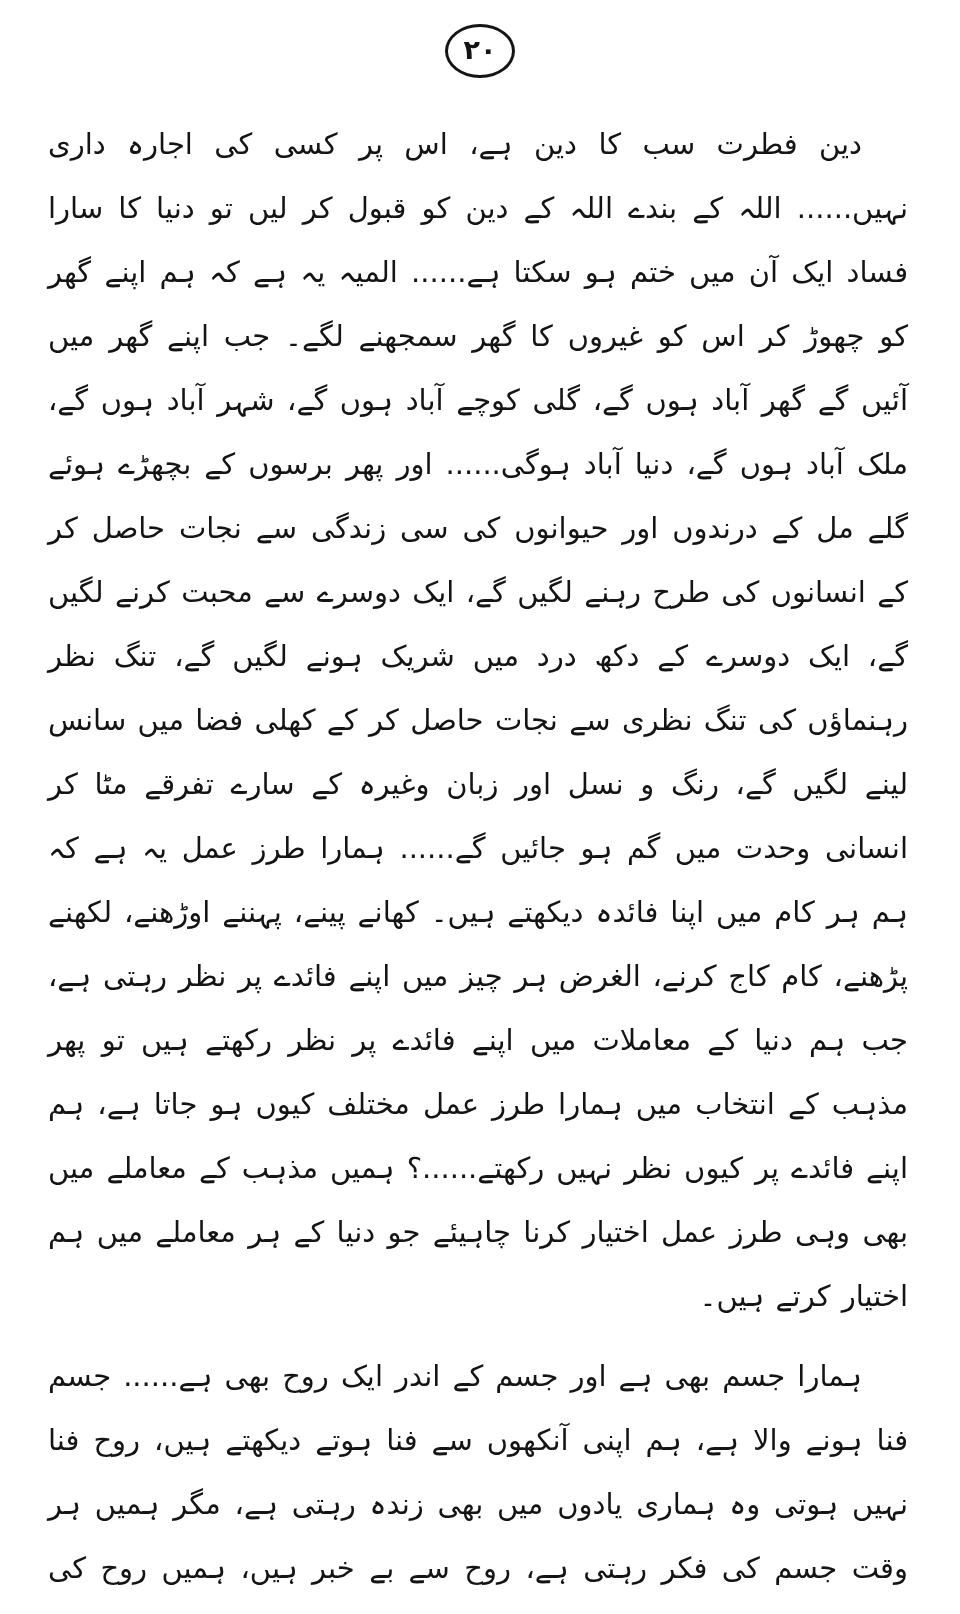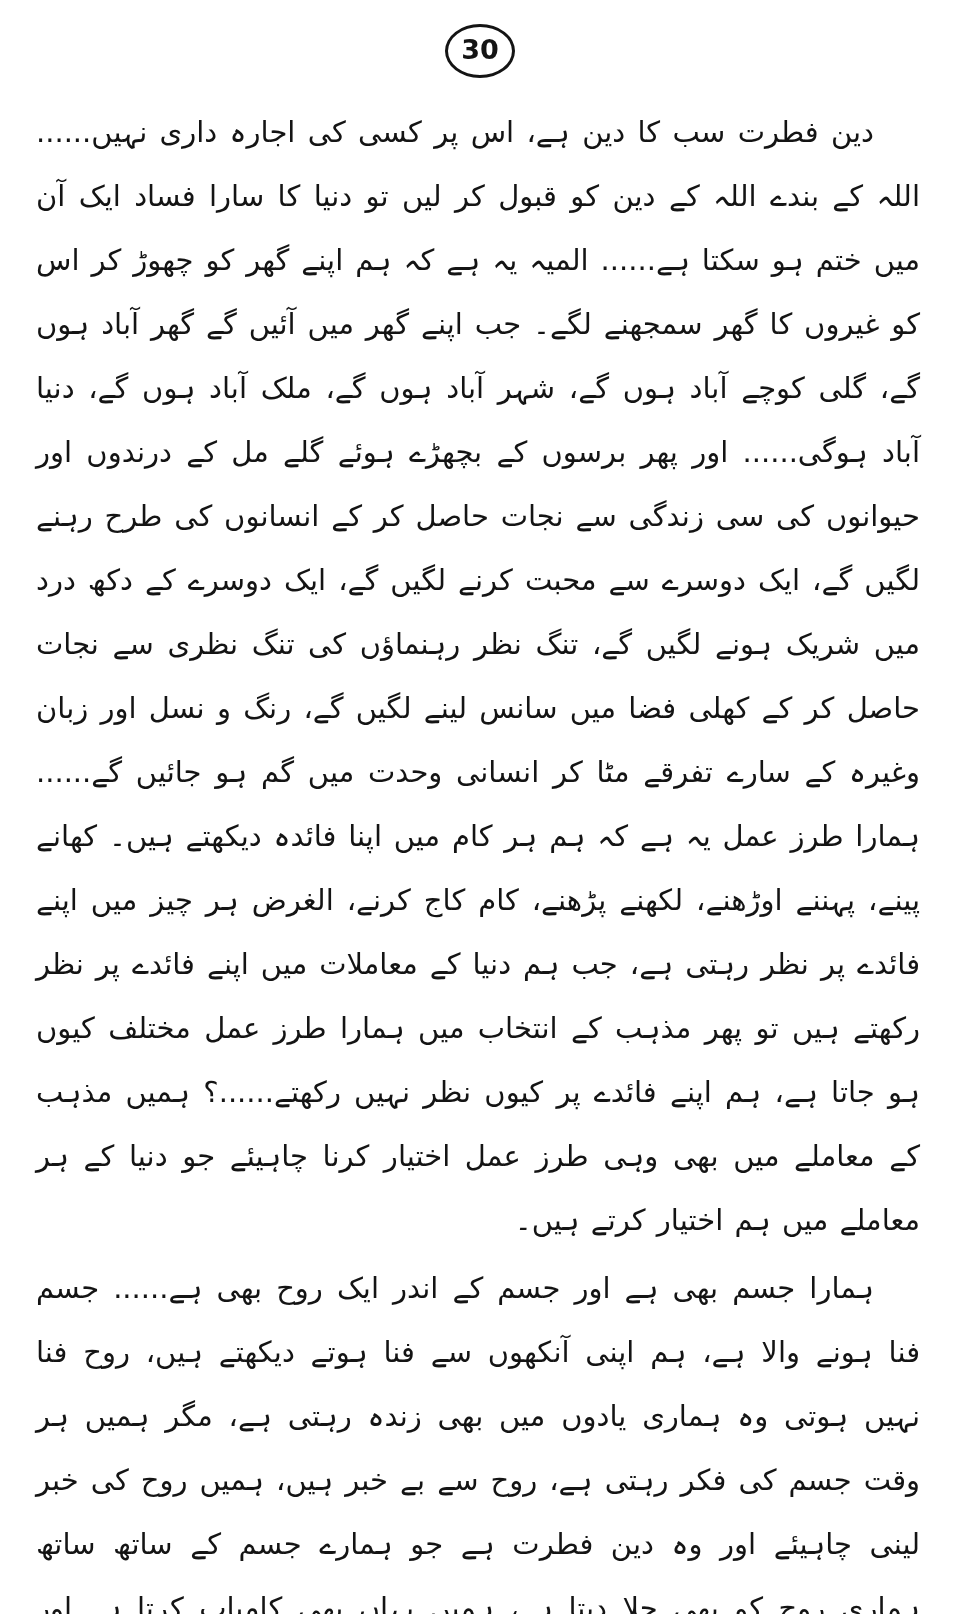--- a/index.html
+++ b/index.html
@@ -41,32 +41,32 @@
     top: 96px;
     right: 36px;
     left: 32px;
     direction: rtl;
     text-align: justify;
     font-size: 29px;
     line-height: 64px;
     letter-spacing: 0.2px;
   }
   .para {
-    margin: 4px;
+    margin: 16px;
     text-indent: 46px;
     word-spacing: 2px;
   }
 </style>
 </head>
 <body>
 
 <div class="page">
 
   <div class="page-number-badge">
-    <span class="page-number">30</span>
+    <span class="page-number">۲۰</span>
   </div>
 
   <div class="doc-body" dir="rtl">
     <p class="para">دین فطرت سب کا دین ہے، اس پر کسی کی اجارہ داری نہیں...... اللہ کے بندے اللہ کے دین کو قبول کر لیں تو دنیا کا سارا فساد ایک آن میں ختم ہو سکتا ہے...... المیہ یہ ہے کہ ہم اپنے گھر کو چھوڑ کر اس کو غیروں کا گھر سمجھنے لگے۔ جب اپنے گھر میں آئیں گے گھر آباد ہوں گے، گلی کوچے آباد ہوں گے، شہر آباد ہوں گے، ملک آباد ہوں گے، دنیا آباد ہوگی...... اور پھر برسوں کے بچھڑے ہوئے گلے مل کے درندوں اور حیوانوں کی سی زندگی سے نجات حاصل کر کے انسانوں کی طرح رہنے لگیں گے، ایک دوسرے سے محبت کرنے لگیں گے، ایک دوسرے کے دکھ درد میں شریک ہونے لگیں گے، تنگ نظر رہنماؤں کی تنگ نظری سے نجات حاصل کر کے کھلی فضا میں سانس لینے لگیں گے، رنگ و نسل اور زبان وغیرہ کے سارے تفرقے مٹا کر انسانی وحدت میں گم ہو جائیں گے...... ہمارا طرز عمل یہ ہے کہ ہم ہر کام میں اپنا فائدہ دیکھتے ہیں۔ کھانے پینے، پہننے اوڑھنے، لکھنے پڑھنے، کام کاج کرنے، الغرض ہر چیز میں اپنے فائدے پر نظر رہتی ہے، جب ہم دنیا کے معاملات میں اپنے فائدے پر نظر رکھتے ہیں تو پھر مذہب کے انتخاب میں ہمارا طرز عمل مختلف کیوں ہو جاتا ہے، ہم اپنے فائدے پر کیوں نظر نہیں رکھتے......؟ ہمیں مذہب کے معاملے میں بھی وہی طرز عمل اختیار کرنا چاہیئے جو دنیا کے ہر معاملے میں ہم اختیار کرتے ہیں۔</p>
     <p class="para">ہمارا جسم بھی ہے اور جسم کے اندر ایک روح بھی ہے...... جسم فنا ہونے والا ہے، ہم اپنی آنکھوں سے فنا ہوتے دیکھتے ہیں، روح فنا نہیں ہوتی وہ ہماری یادوں میں بھی زندہ رہتی ہے، مگر ہمیں ہر وقت جسم کی فکر رہتی ہے، روح سے بے خبر ہیں، ہمیں روح کی خبر لینی چاہیئے اور وہ دین فطرت ہے جو ہمارے جسم کے ساتھ ساتھ ہماری روح کو بھی جلا دیتا ہے، ہمیں یہاں بھی کامیاب کرتا ہے اور وہاں بھی...... آنکھ بند ہو کر ایک نئے جہاں میں کھلے گی وہاں کا بھی تو ساز و سامان ہونا چاہیئے، ہمیں عقل و دانائی سے کام لینا چاہیئے اور دونوں جہان میں کامیابی کے لئے قدم آگے بڑھانا چاہیئے۔ ہم کو خانہ بدوشی کی زندگی ترک کر کے اپنے وطن میں اور اپنے گھر میں آنا چاہیئے اور دین فطرت کو گلے لگانا چاہیئے۔</p>
   </div>
 
 </div>
 
 </body></html>

